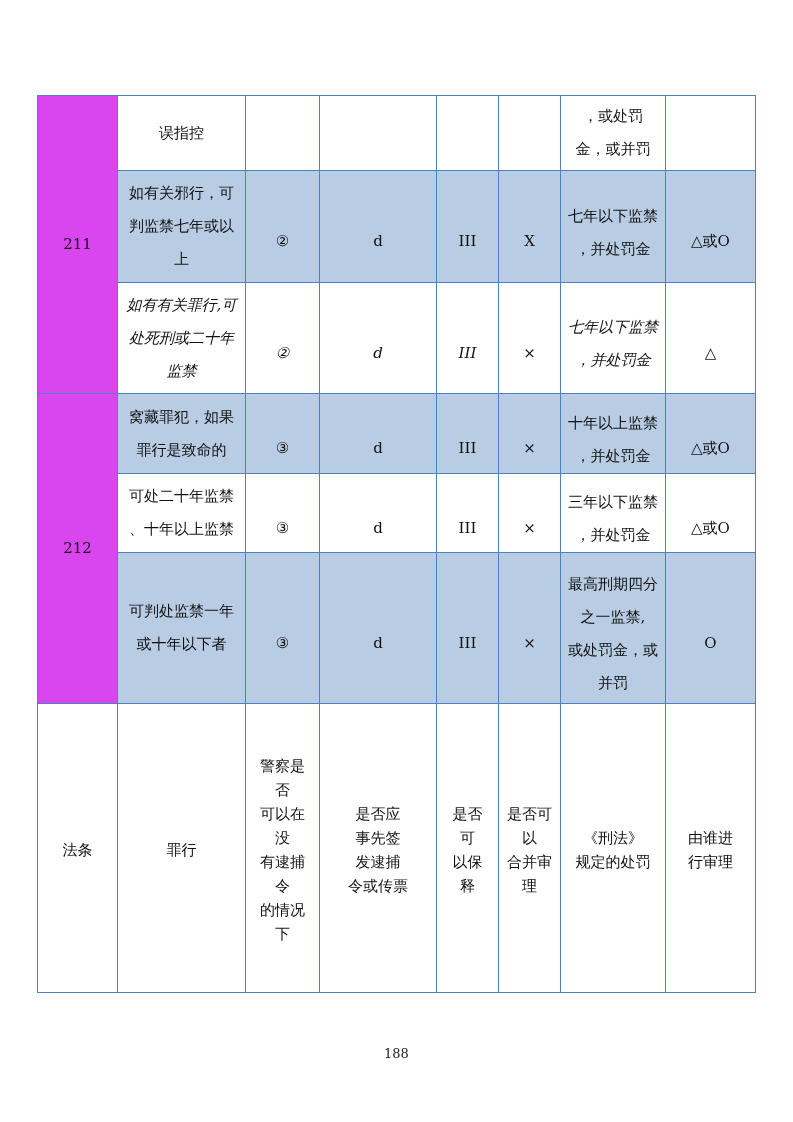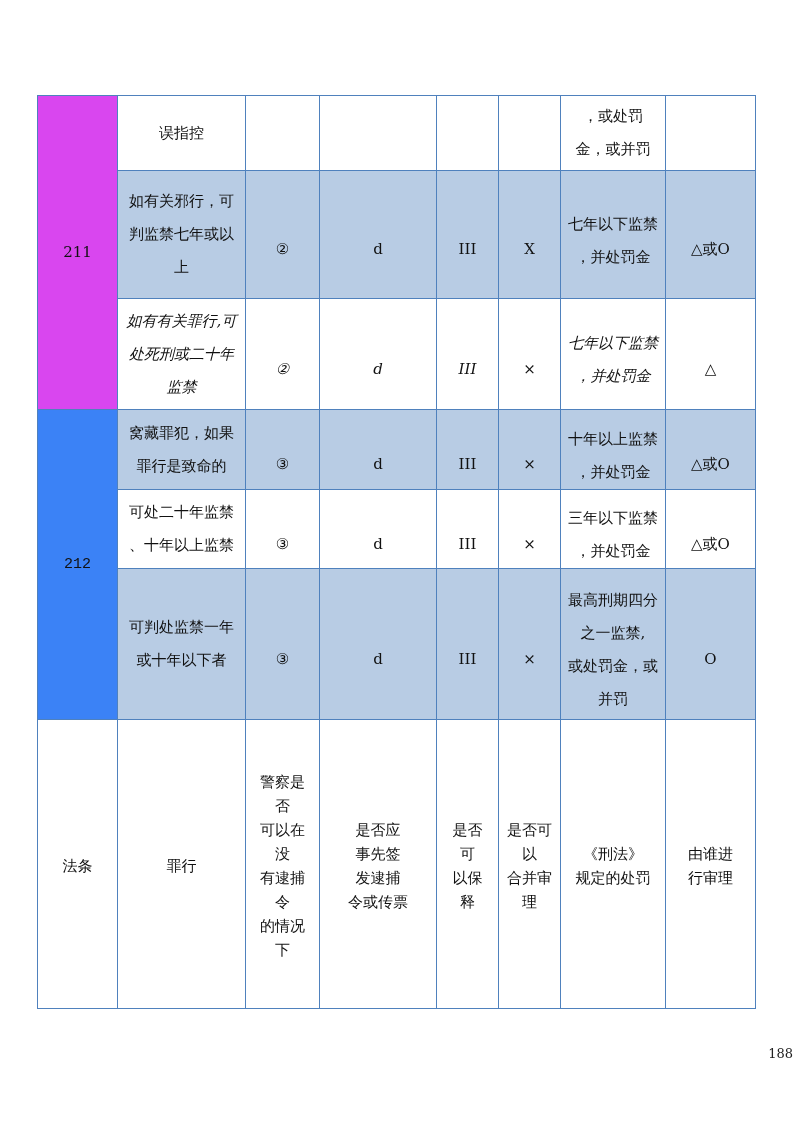--- a/index.html
+++ b/index.html
@@ -23,37 +23,37 @@
     border:1.5px solid #4f81bd;
     text-align:center;
     vertical-align:middle;
     font-size:15px;
     line-height:33px;
     white-space:pre-line;
     padding:0;
     overflow:hidden;
   }
   tr.r1{height:75px;}
-  tr.r2{height:128px;}
+  tr.r2{height:112px;}
   tr.r3{height:111px;font-style:italic;}
   tr.r4{height:80px;}
   tr.r5{height:72px;}
   tr.r6{height:151px;}
   tr.rfoot{height:289px;}
   td.shade{background:#b8cce4;}
   td.topcell{vertical-align:top;padding-top:4px;}
   td.law211{vertical-align:top;padding-top:72px;background:#d946ef;}
-  td.law212{vertical-align:top;padding-top:208px;background:#3b82f6;font-family:Liberation Mono, monospace;}
+  td.law212{vertical-align:top;padding-top:208px;background:#d946ef;}
   tr.data td.lo{padding-top:30px;}
   tr.data td.mid7{padding-top:12px;}
   tr.rfoot td{line-height:24px;padding-top:4px;text-align:center;}
   .pagenum{
     position:absolute;
     left:0;top:1046px;width:793px;
-    text-align:right;
+    text-align:center;
     font-size:13px;
     color:#222222;
   }
 </style>
 </head>
 <body>
 
 <div class="page">
 
   <table class="lawtbl">

